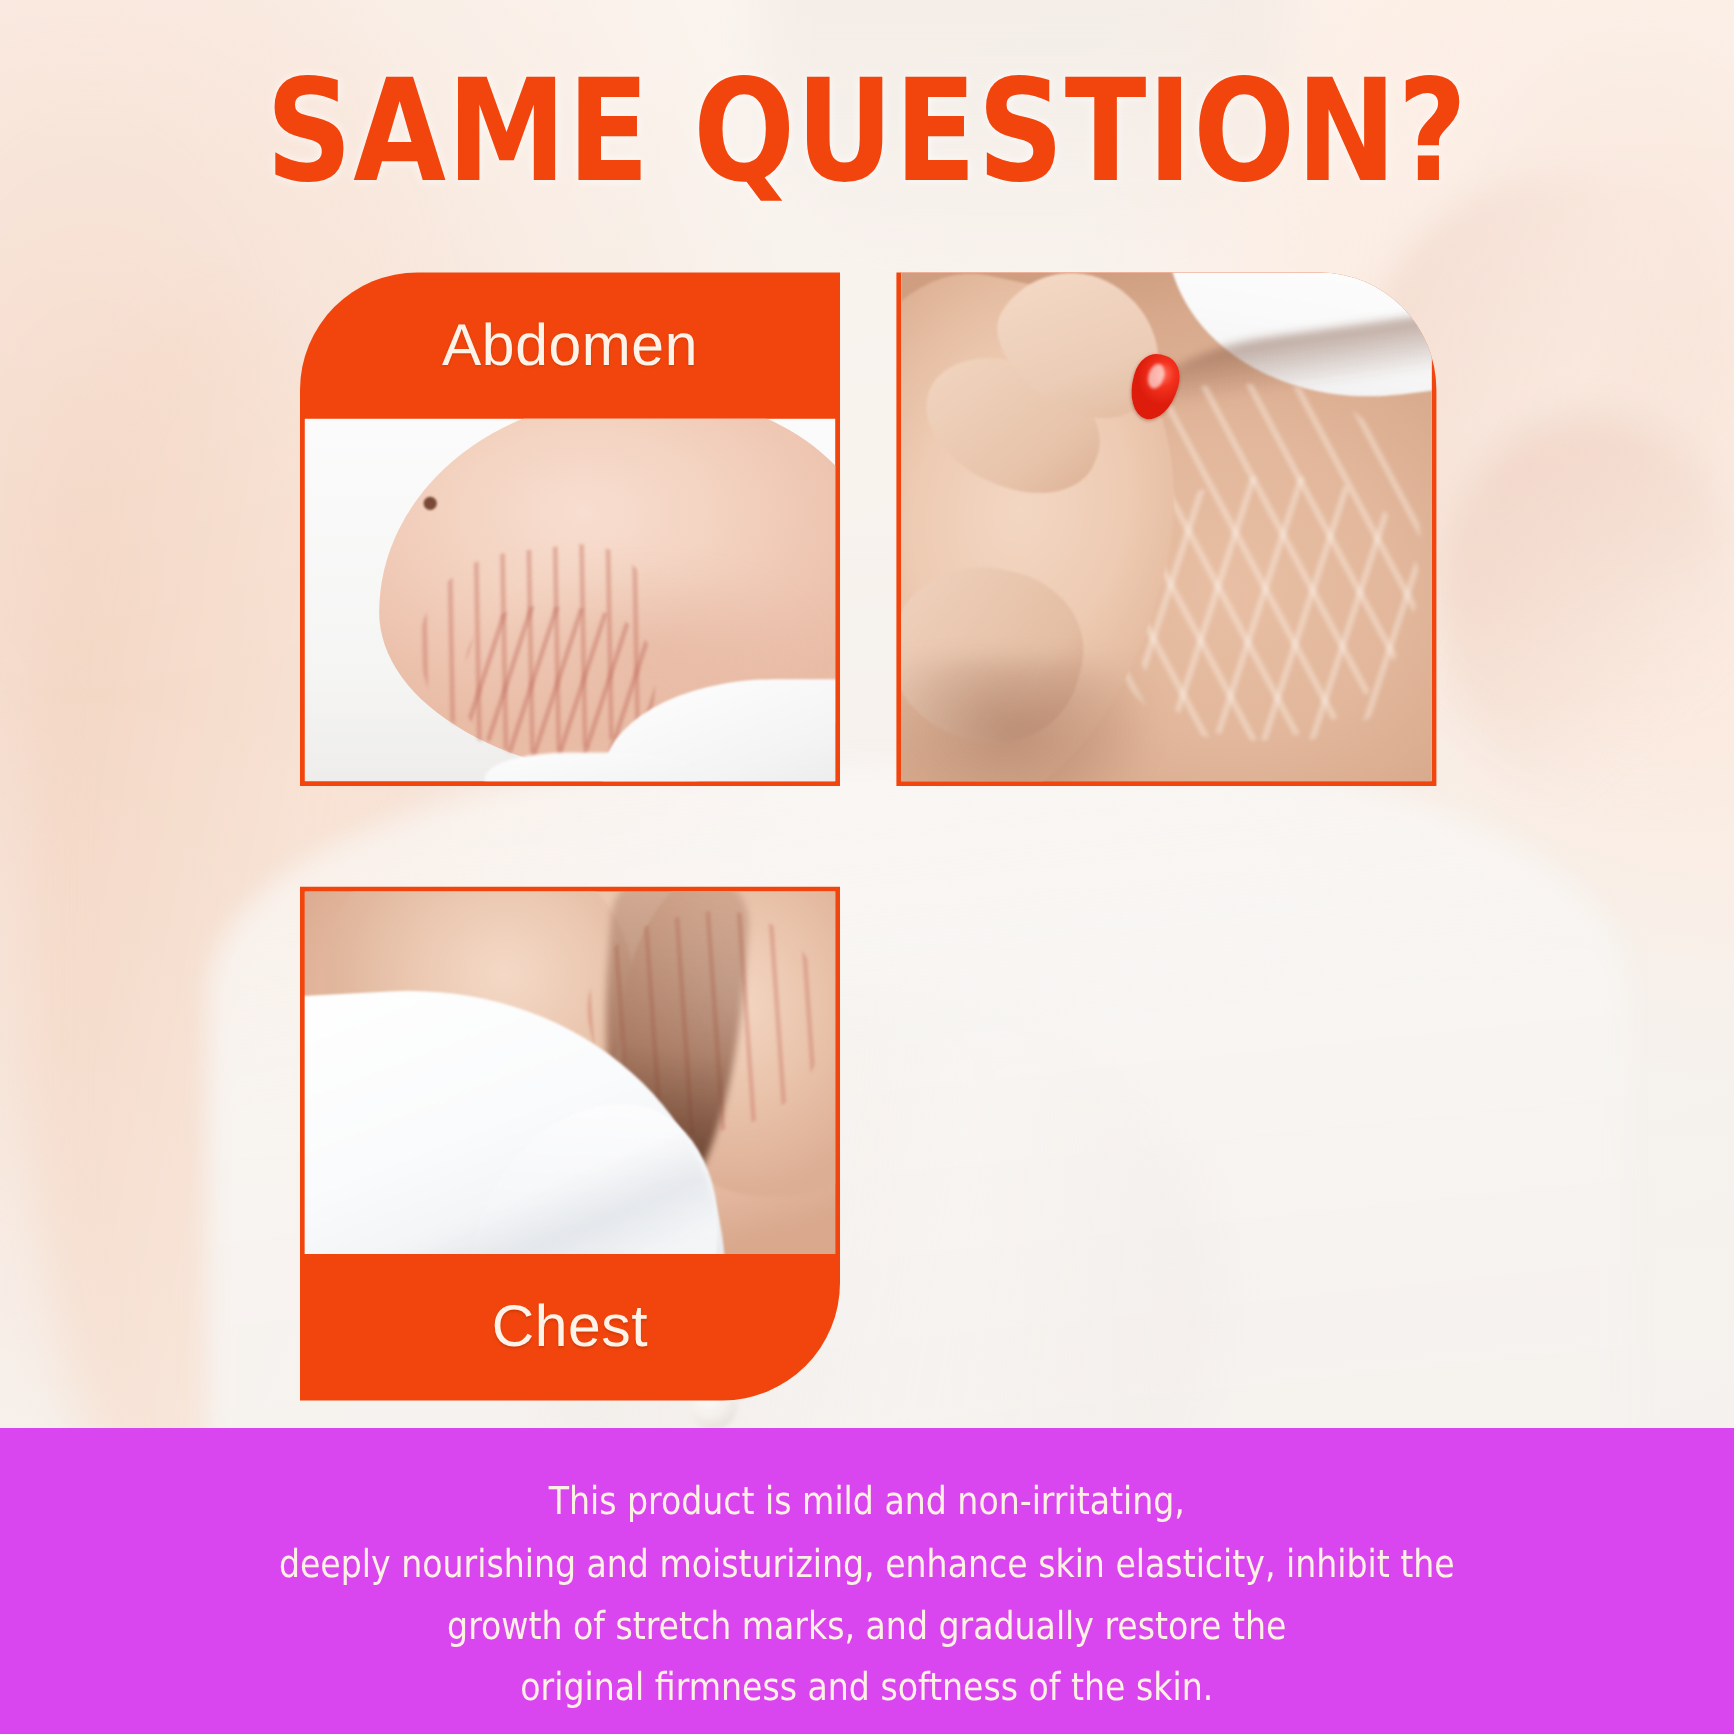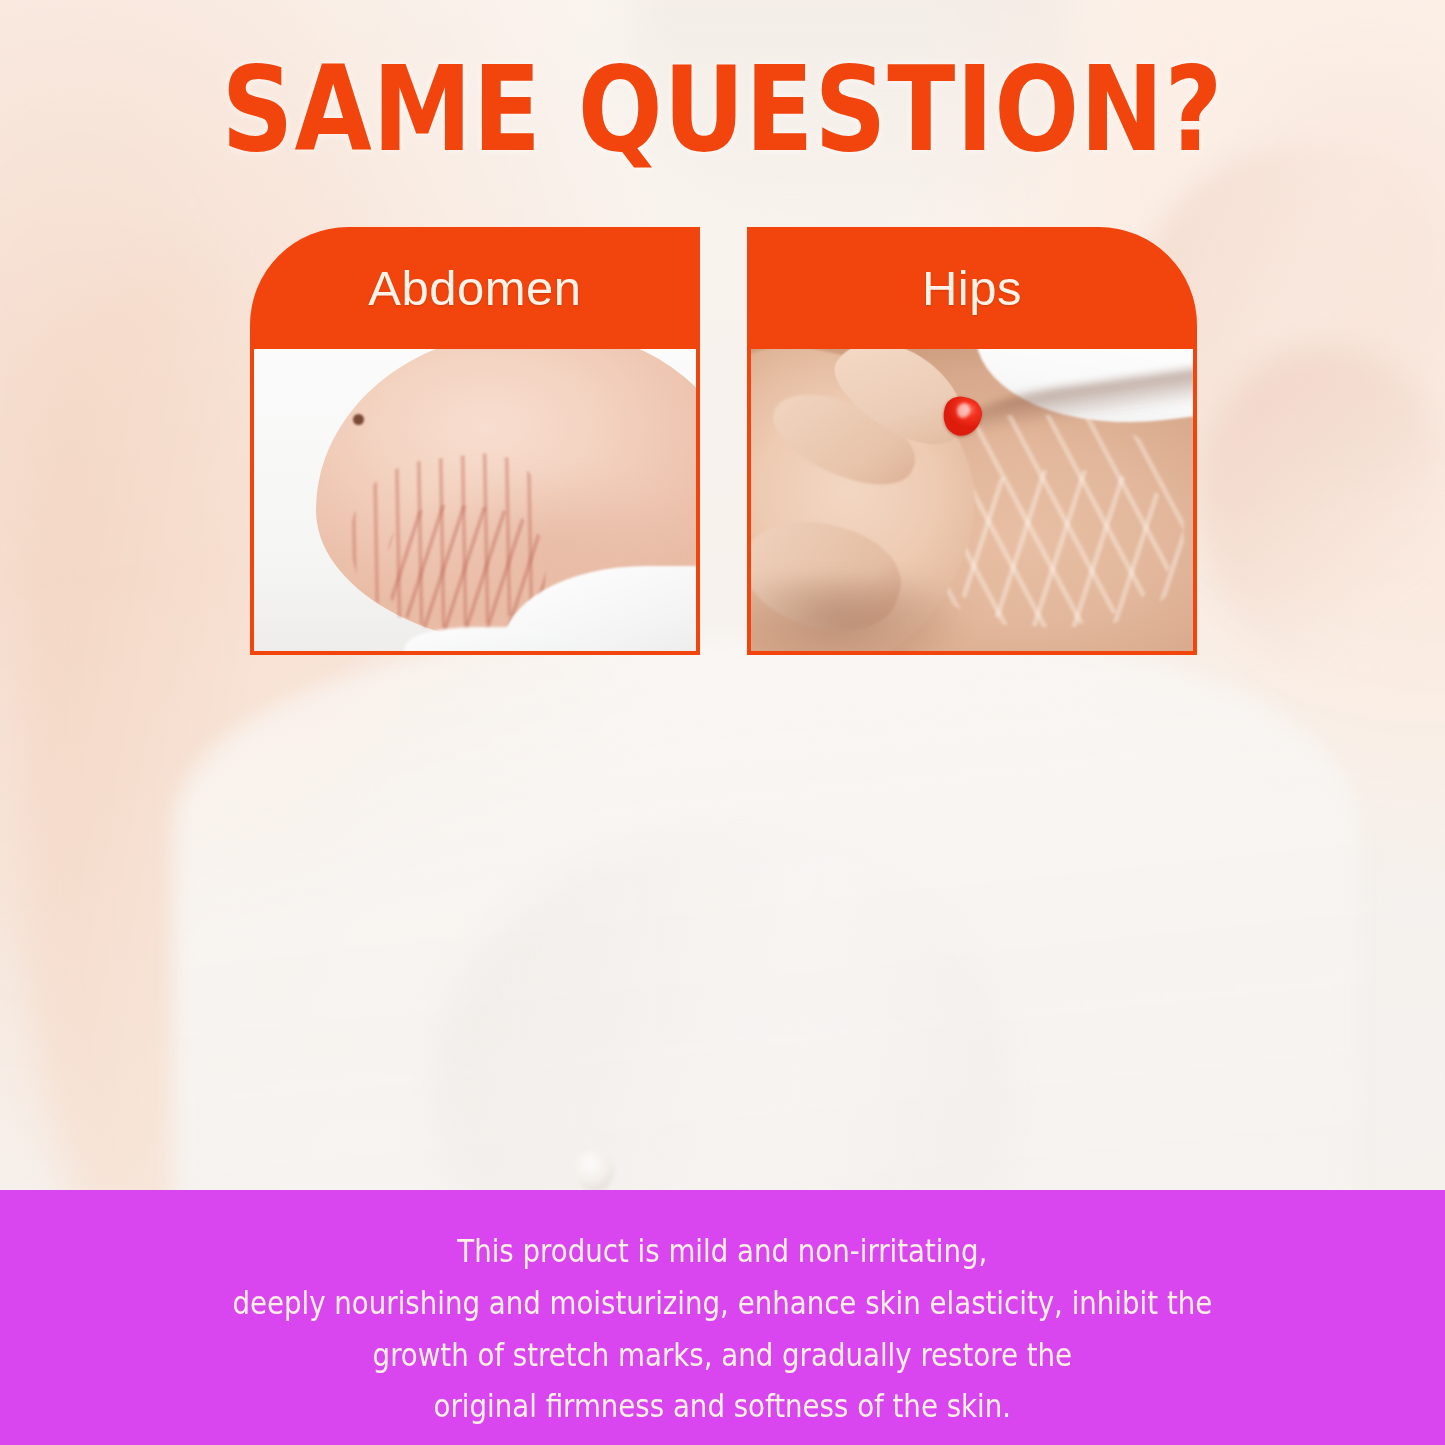--- a/index.html
+++ b/index.html
@@ -498,38 +498,50 @@
         <div class="ph-layer ab-shade"></div>
         <div class="ph-layer ab-marks"></div>
         <div class="ph-layer ab-marks2"></div>
         <div class="ph-layer ab-navel"></div>
         <div class="ph-layer ab-cloth"></div>
         <div class="ph-layer ab-cloth2"></div>
       </div>
     </div>
 
     <div class="card tr">
-      <div class="card-label">Hips</div>
       <div class="photo">
         <div class="ph-layer hp-skin"></div>
         <div class="ph-layer hp-white"></div>
         <div class="ph-layer hp-waist"></div>
         <div class="ph-layer hp-marks"></div>
         <div class="ph-layer hp-marks2"></div>
         <div class="ph-layer hp-hand"></div>
         <div class="ph-layer hp-finger2"></div>
         <div class="ph-layer hp-finger1"></div>
         <div class="ph-layer hp-finger3"></div>
         <div class="ph-layer hp-nail"></div>
         <div class="ph-layer hp-nail-gloss"></div>
         <div class="ph-layer hp-shade"></div>
       </div>
     </div>
 
 
+    <div class="card br">
+      <div class="photo">
+        <div class="ph-layer ch-skin"></div>
+        <div class="ph-layer ch-breastL"></div>
+        <div class="ph-layer ch-breastR"></div>
+        <div class="ph-layer ch-marks"></div>
+        <div class="ph-layer ch-cleft"></div>
+        <div class="ph-layer ch-garment"></div>
+        <div class="ph-layer ch-garment2"></div>
+        <div class="ph-layer ch-garment-edge"></div>
+      </div>
+      <div class="card-label">Chest</div>
+    </div>
 
   </div>
 
   <div class="footer">
     <div class="footer-text">
       <span class="ln">This product is mild and non-irritating,</span>
       <span class="ln">deeply nourishing and moisturizing, enhance skin elasticity, inhibit the</span>
       <span class="ln">growth of stretch marks, and gradually restore the</span>
       <span class="ln">original firmness and softness of the skin.</span>
     </div>

